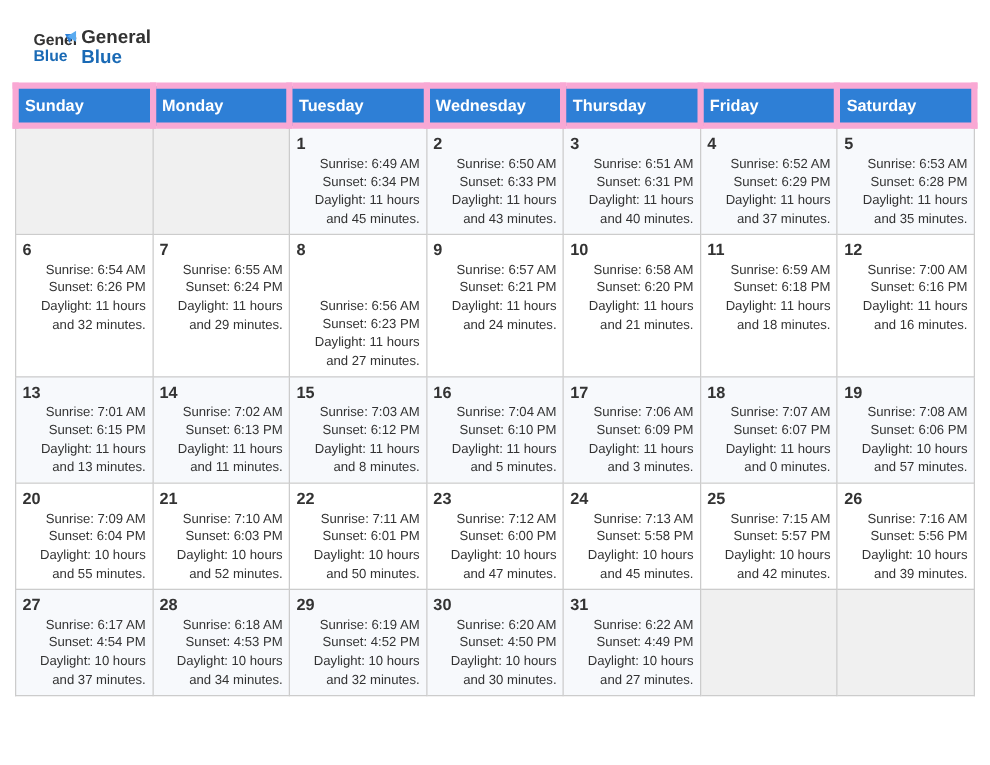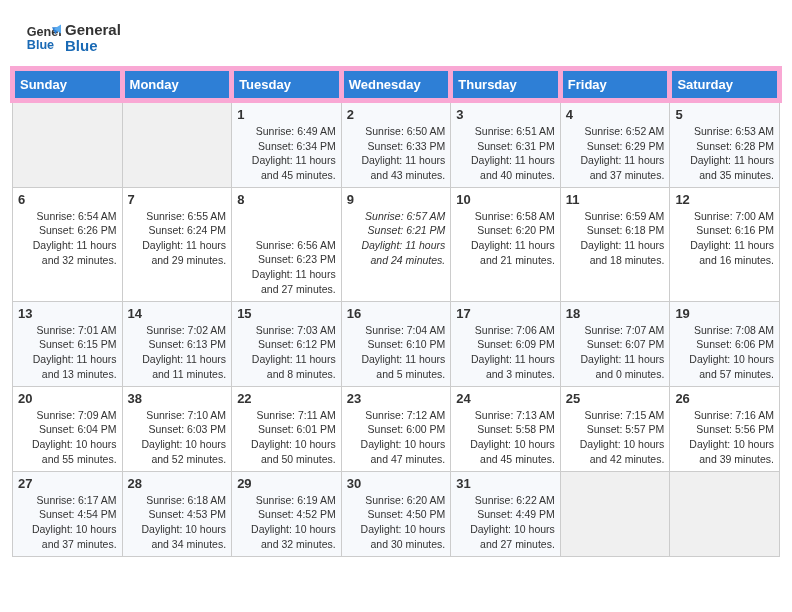--- a/index.html
+++ b/index.html
@@ -166,21 +166,21 @@
 Daylight: 11 hours and 29 minutes.</div>
         </td>
         <td>
           <span class="day-number">8</span>
           <div class="day-info" style="white-space: pre-line; margin-top: 31px;">Sunrise: 6:56 AM
 Sunset: 6:23 PM
 Daylight: 11 hours and 27 minutes.</div>
         </td>
         <td>
           <span class="day-number">9</span>
-          <div class="day-info" style="white-space: pre-line; font-style: italic;">Sunrise: 6:57 AM
+          <div class="day-info" style="white-space: pre-line;">Sunrise: 6:57 AM
 Sunset: 6:21 PM
 Daylight: 11 hours and 24 minutes.</div>
         </td>
         <td>
           <span class="day-number">10</span>
           <div class="day-info" style="white-space: pre-line;">Sunrise: 6:58 AM
 Sunset: 6:20 PM
 Daylight: 11 hours and 21 minutes.</div>
         </td>
         <td>
@@ -241,21 +241,21 @@
         </td>
       </tr>
       <tr>
         <td>
           <span class="day-number">20</span>
           <div class="day-info" style="white-space: pre-line;">Sunrise: 7:09 AM
 Sunset: 6:04 PM
 Daylight: 10 hours and 55 minutes.</div>
         </td>
         <td>
-          <span class="day-number">38</span>
+          <span class="day-number">21</span>
           <div class="day-info" style="white-space: pre-line;">Sunrise: 7:10 AM
 Sunset: 6:03 PM
 Daylight: 10 hours and 52 minutes.</div>
         </td>
         <td>
           <span class="day-number">22</span>
           <div class="day-info" style="white-space: pre-line;">Sunrise: 7:11 AM
 Sunset: 6:01 PM
 Daylight: 10 hours and 50 minutes.</div>
         </td>

